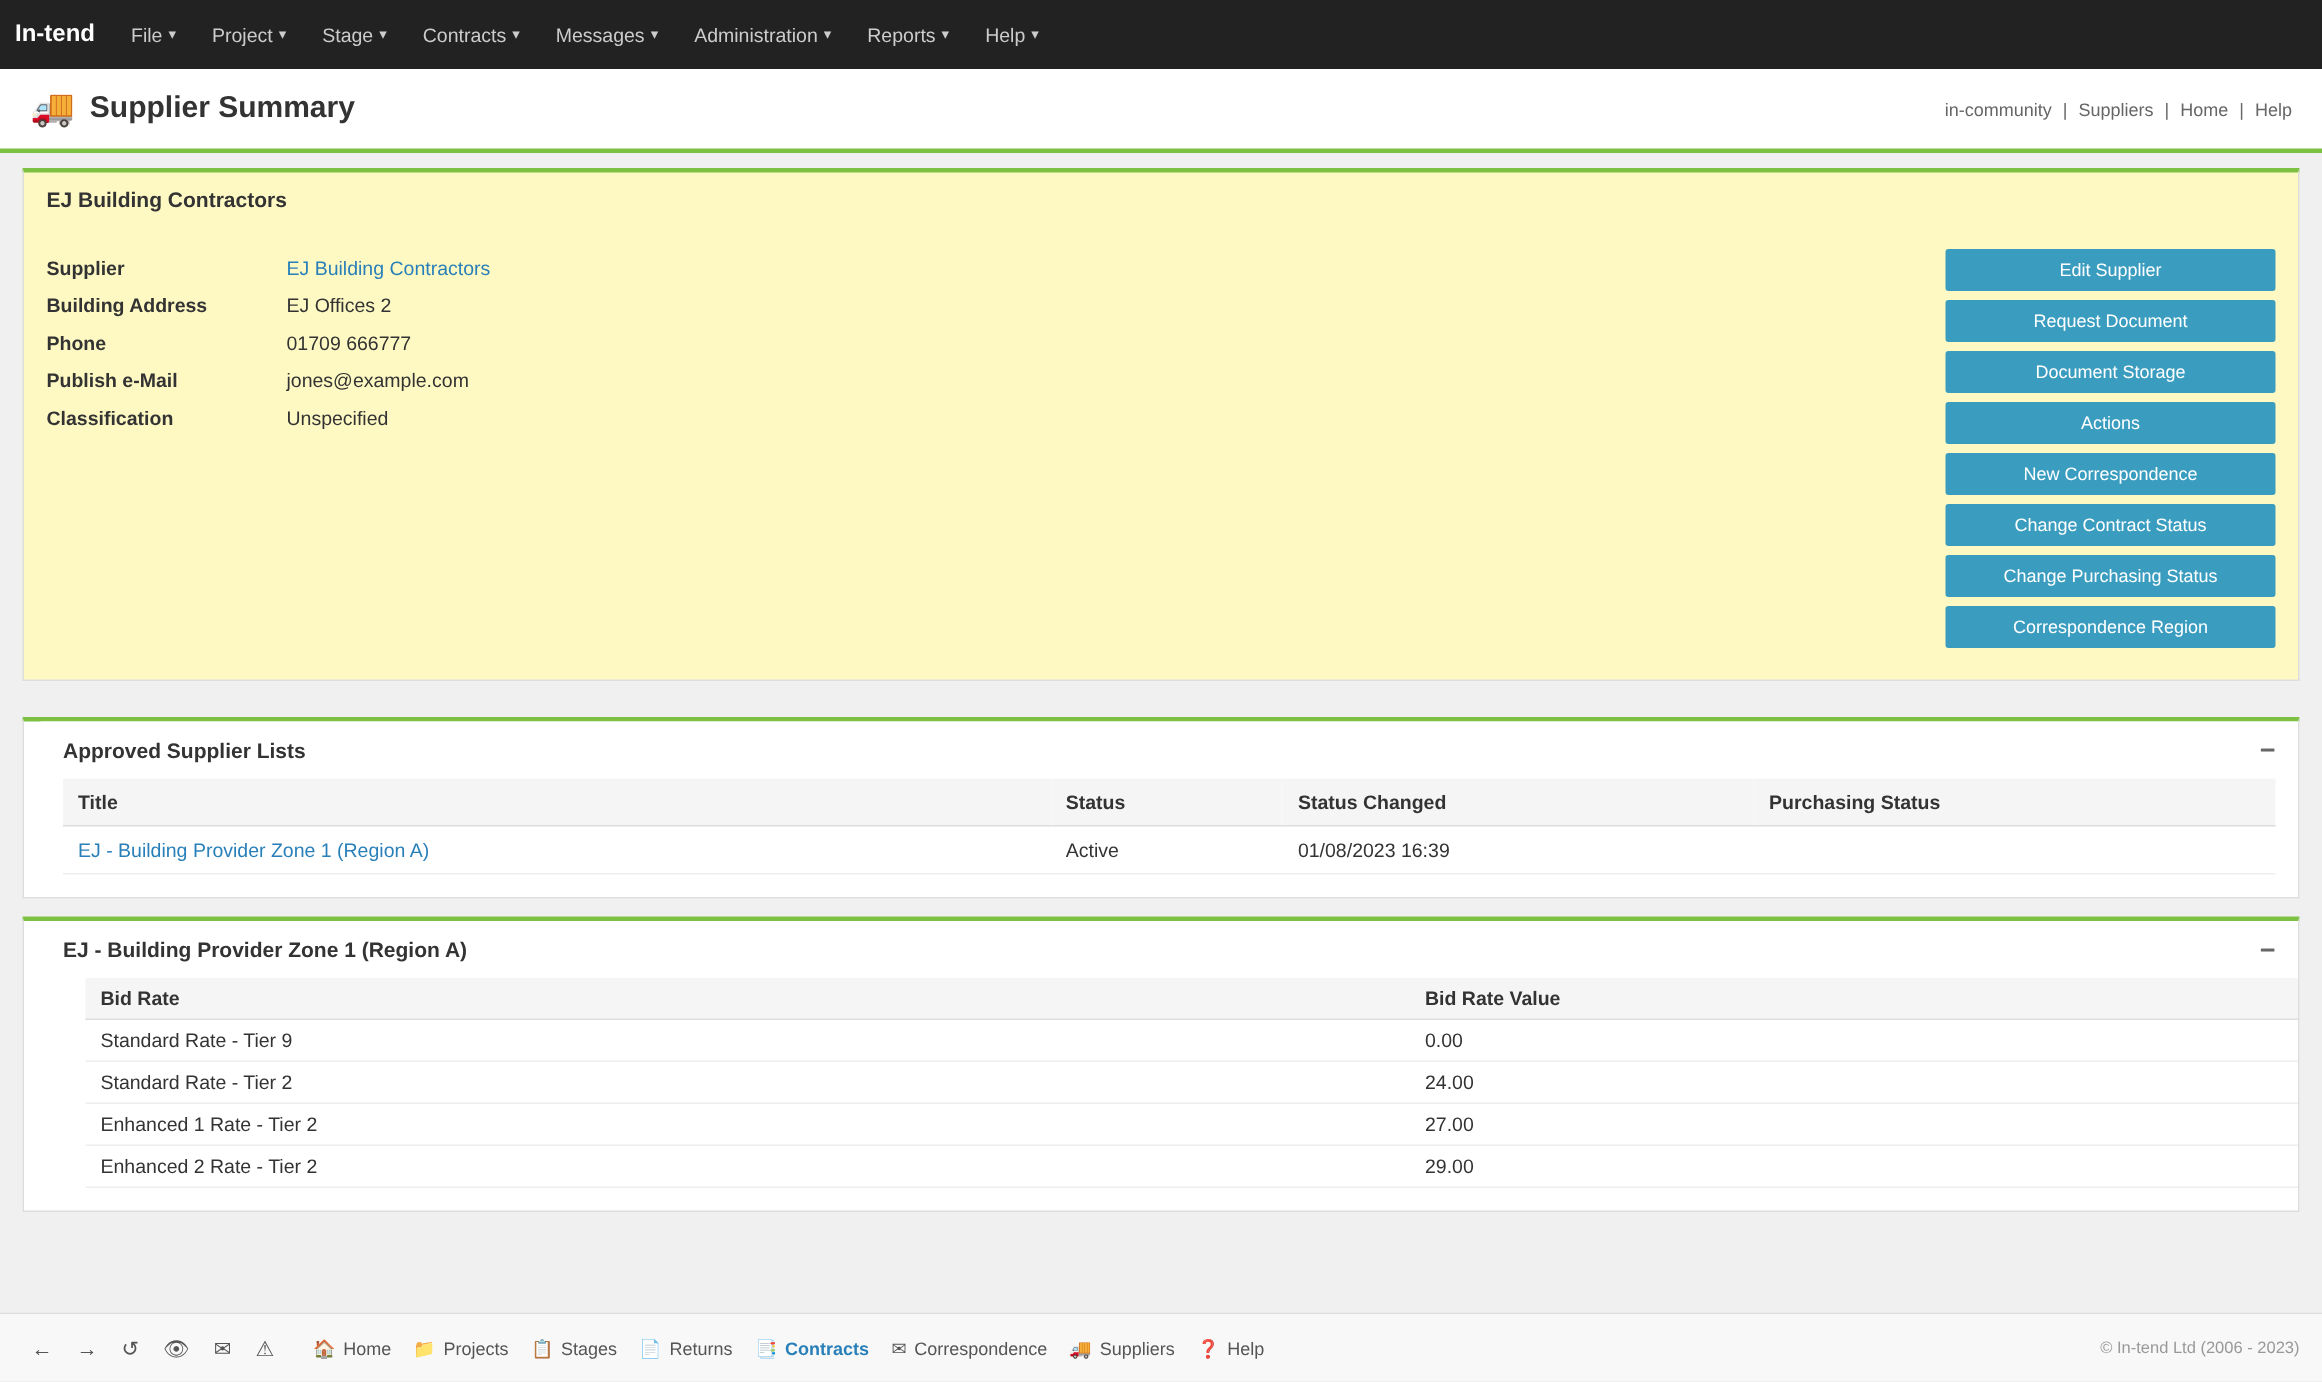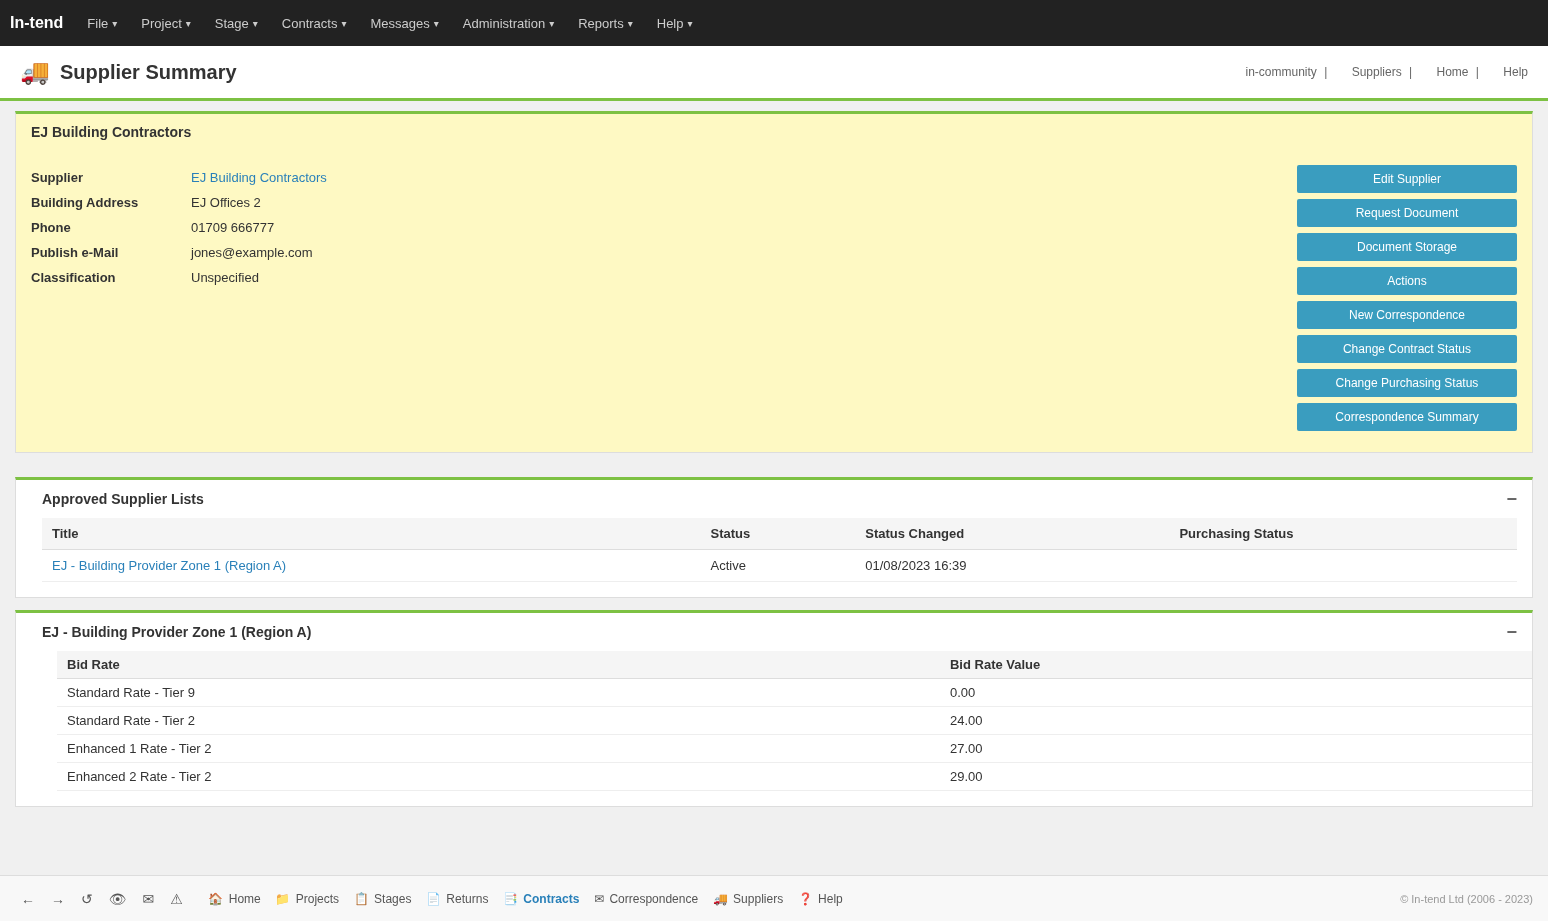--- a/index.html
+++ b/index.html
@@ -56,21 +56,20 @@
       color: #333;
     }
     .page-header .header-links {
       font-size: 12px;
       color: #666;
     }
     .page-header .header-links a {
       color: #666;
       text-decoration: none;
       cursor: pointer;
-      margin-left: 17px;
     }
     .page-header .header-links span { margin: 0 4px; }
 
     
     .content { padding: 10px 15px; }
 
     
     .card {
       background: #fef9c3;
       border: 1px solid #ddd;
@@ -322,21 +321,21 @@
         </div>
 
         <div class="supplier-actions">
           <button class="btn-action">Edit Supplier</button>
           <button class="btn-action">Request Document</button>
           <button class="btn-action">Document Storage</button>
           <button class="btn-action">Actions</button>
           <button class="btn-action">New Correspondence</button>
           <button class="btn-action">Change Contract Status</button>
           <button class="btn-action">Change Purchasing Status</button>
-          <button class="btn-action">Correspondence Summary</button>
+          <button class="btn-action">Correspondence Region</button>
         </div>
       </div>
     </div>
   </div>
 
   <div class="section">
     <div class="section-header">
       <span>Approved Supplier Lists</span>
       <span class="section-collapse">−</span>
     </div>

